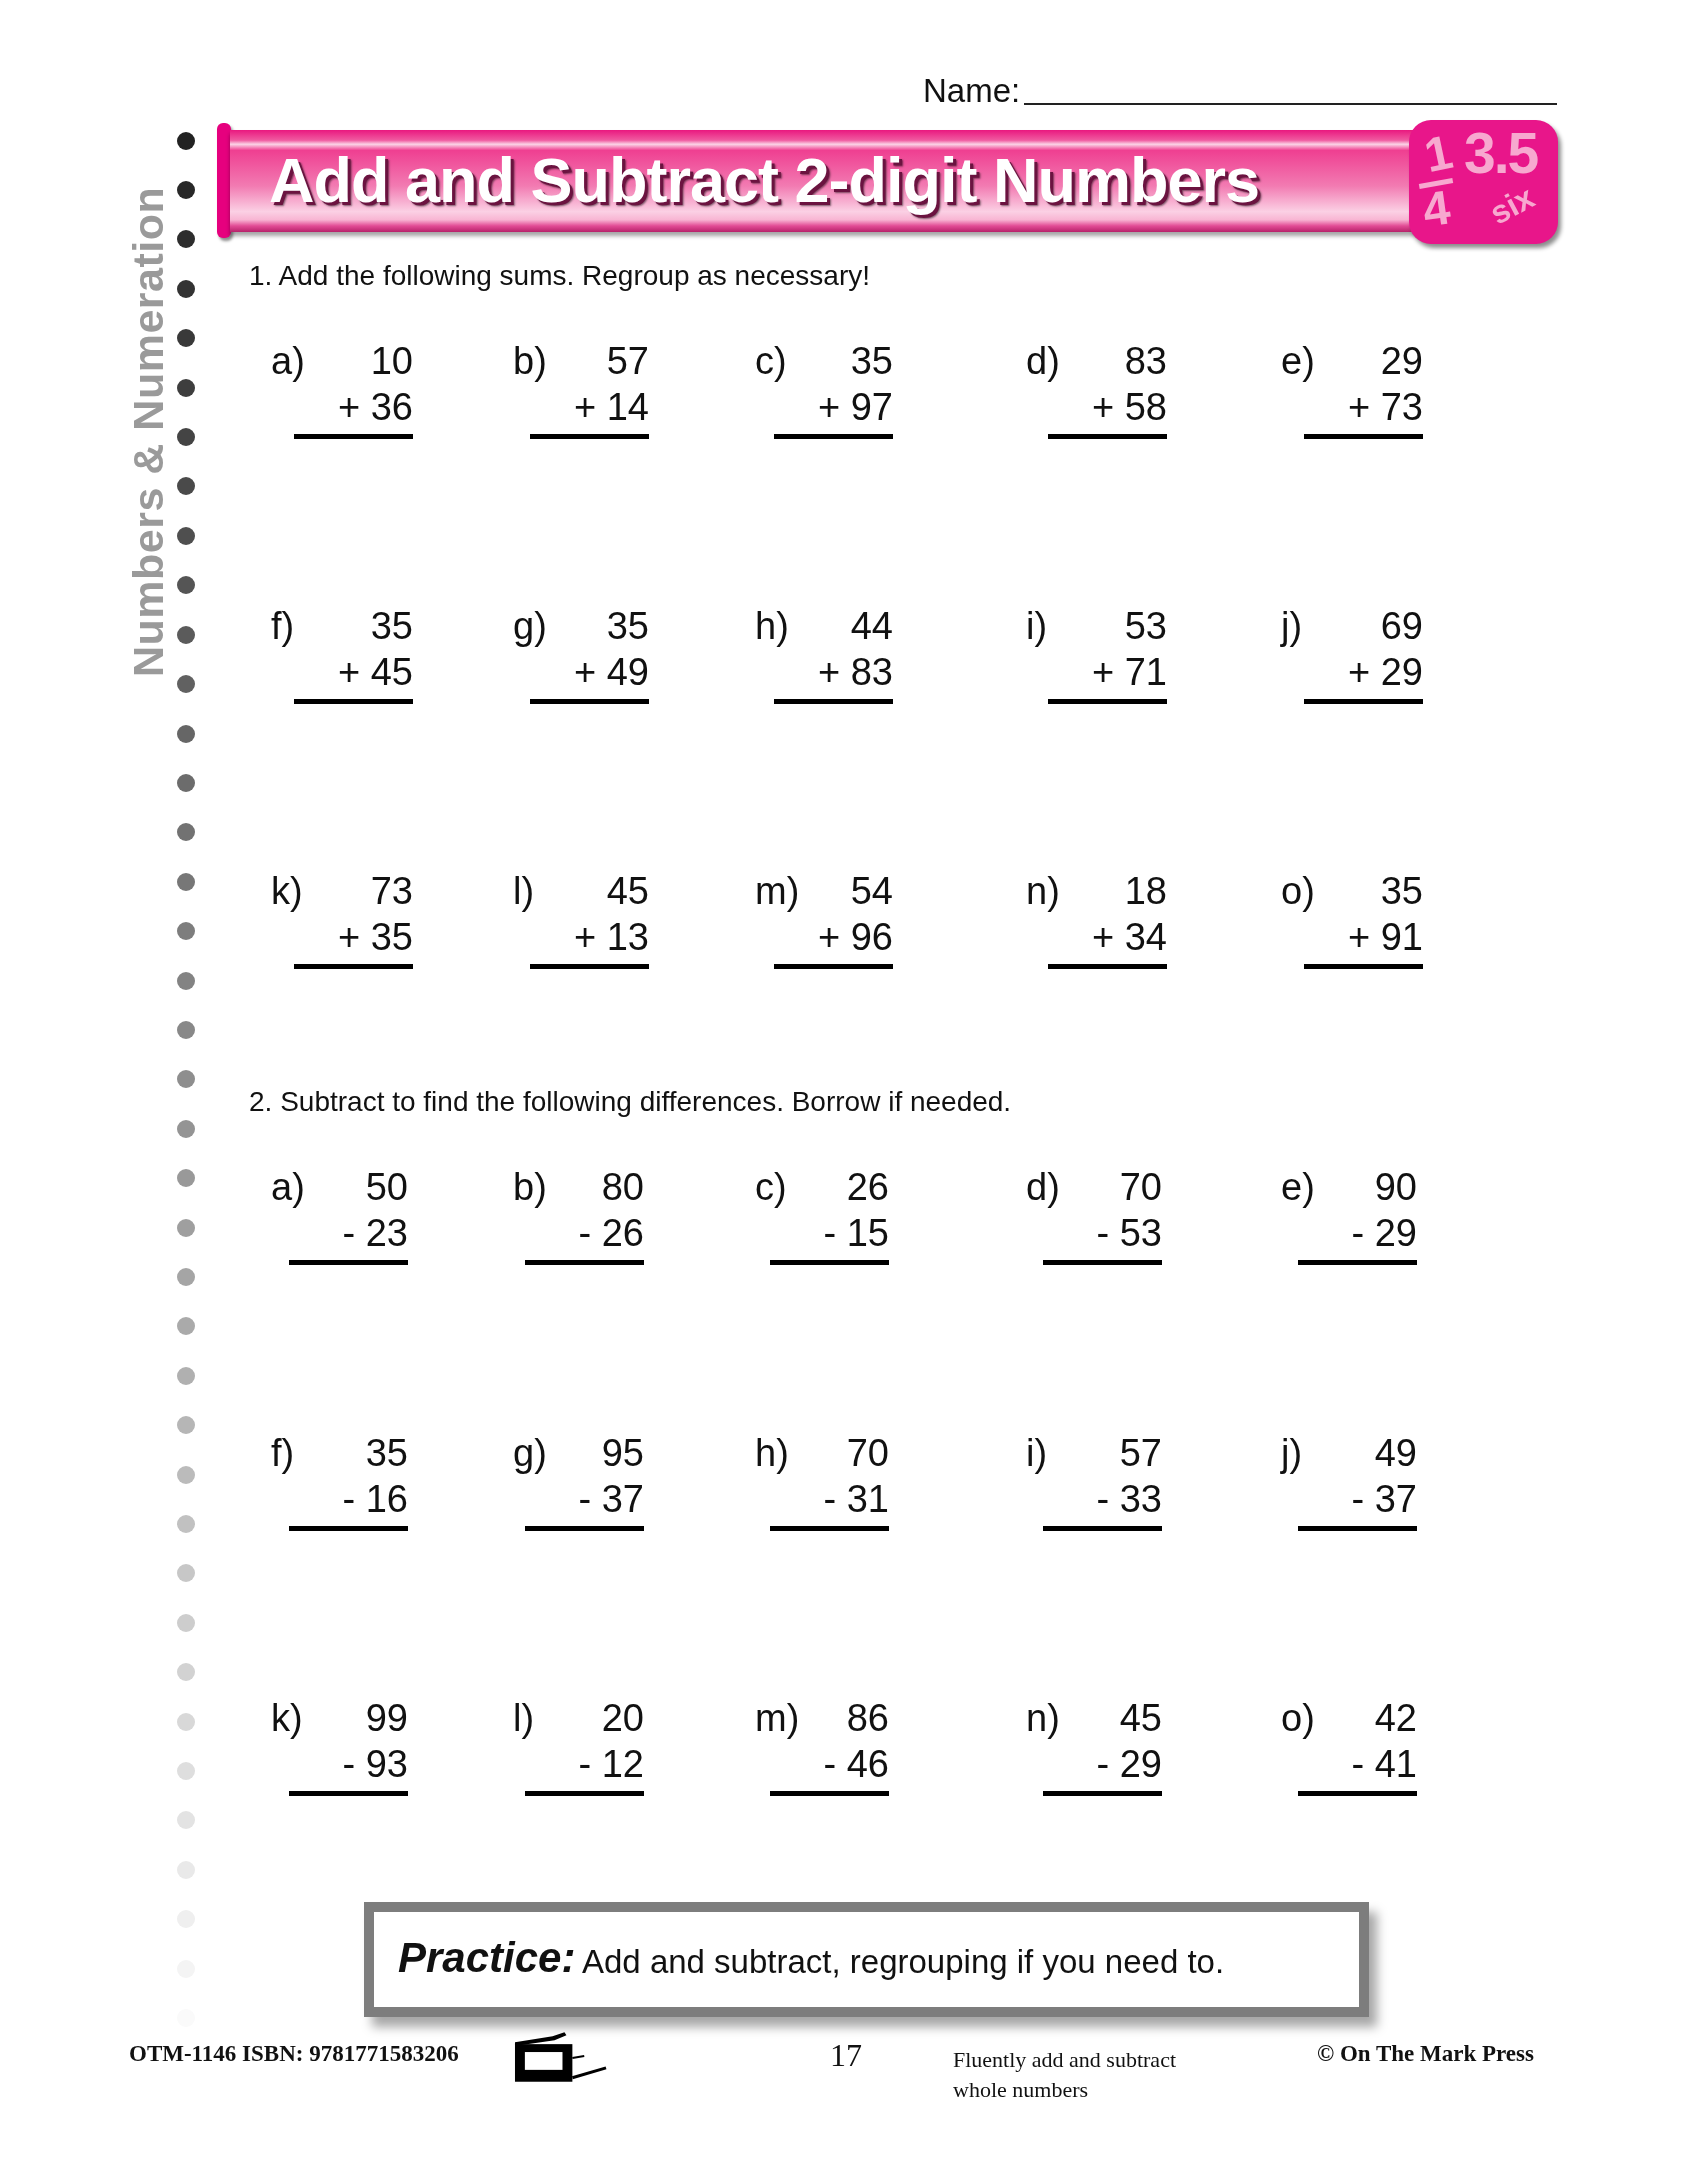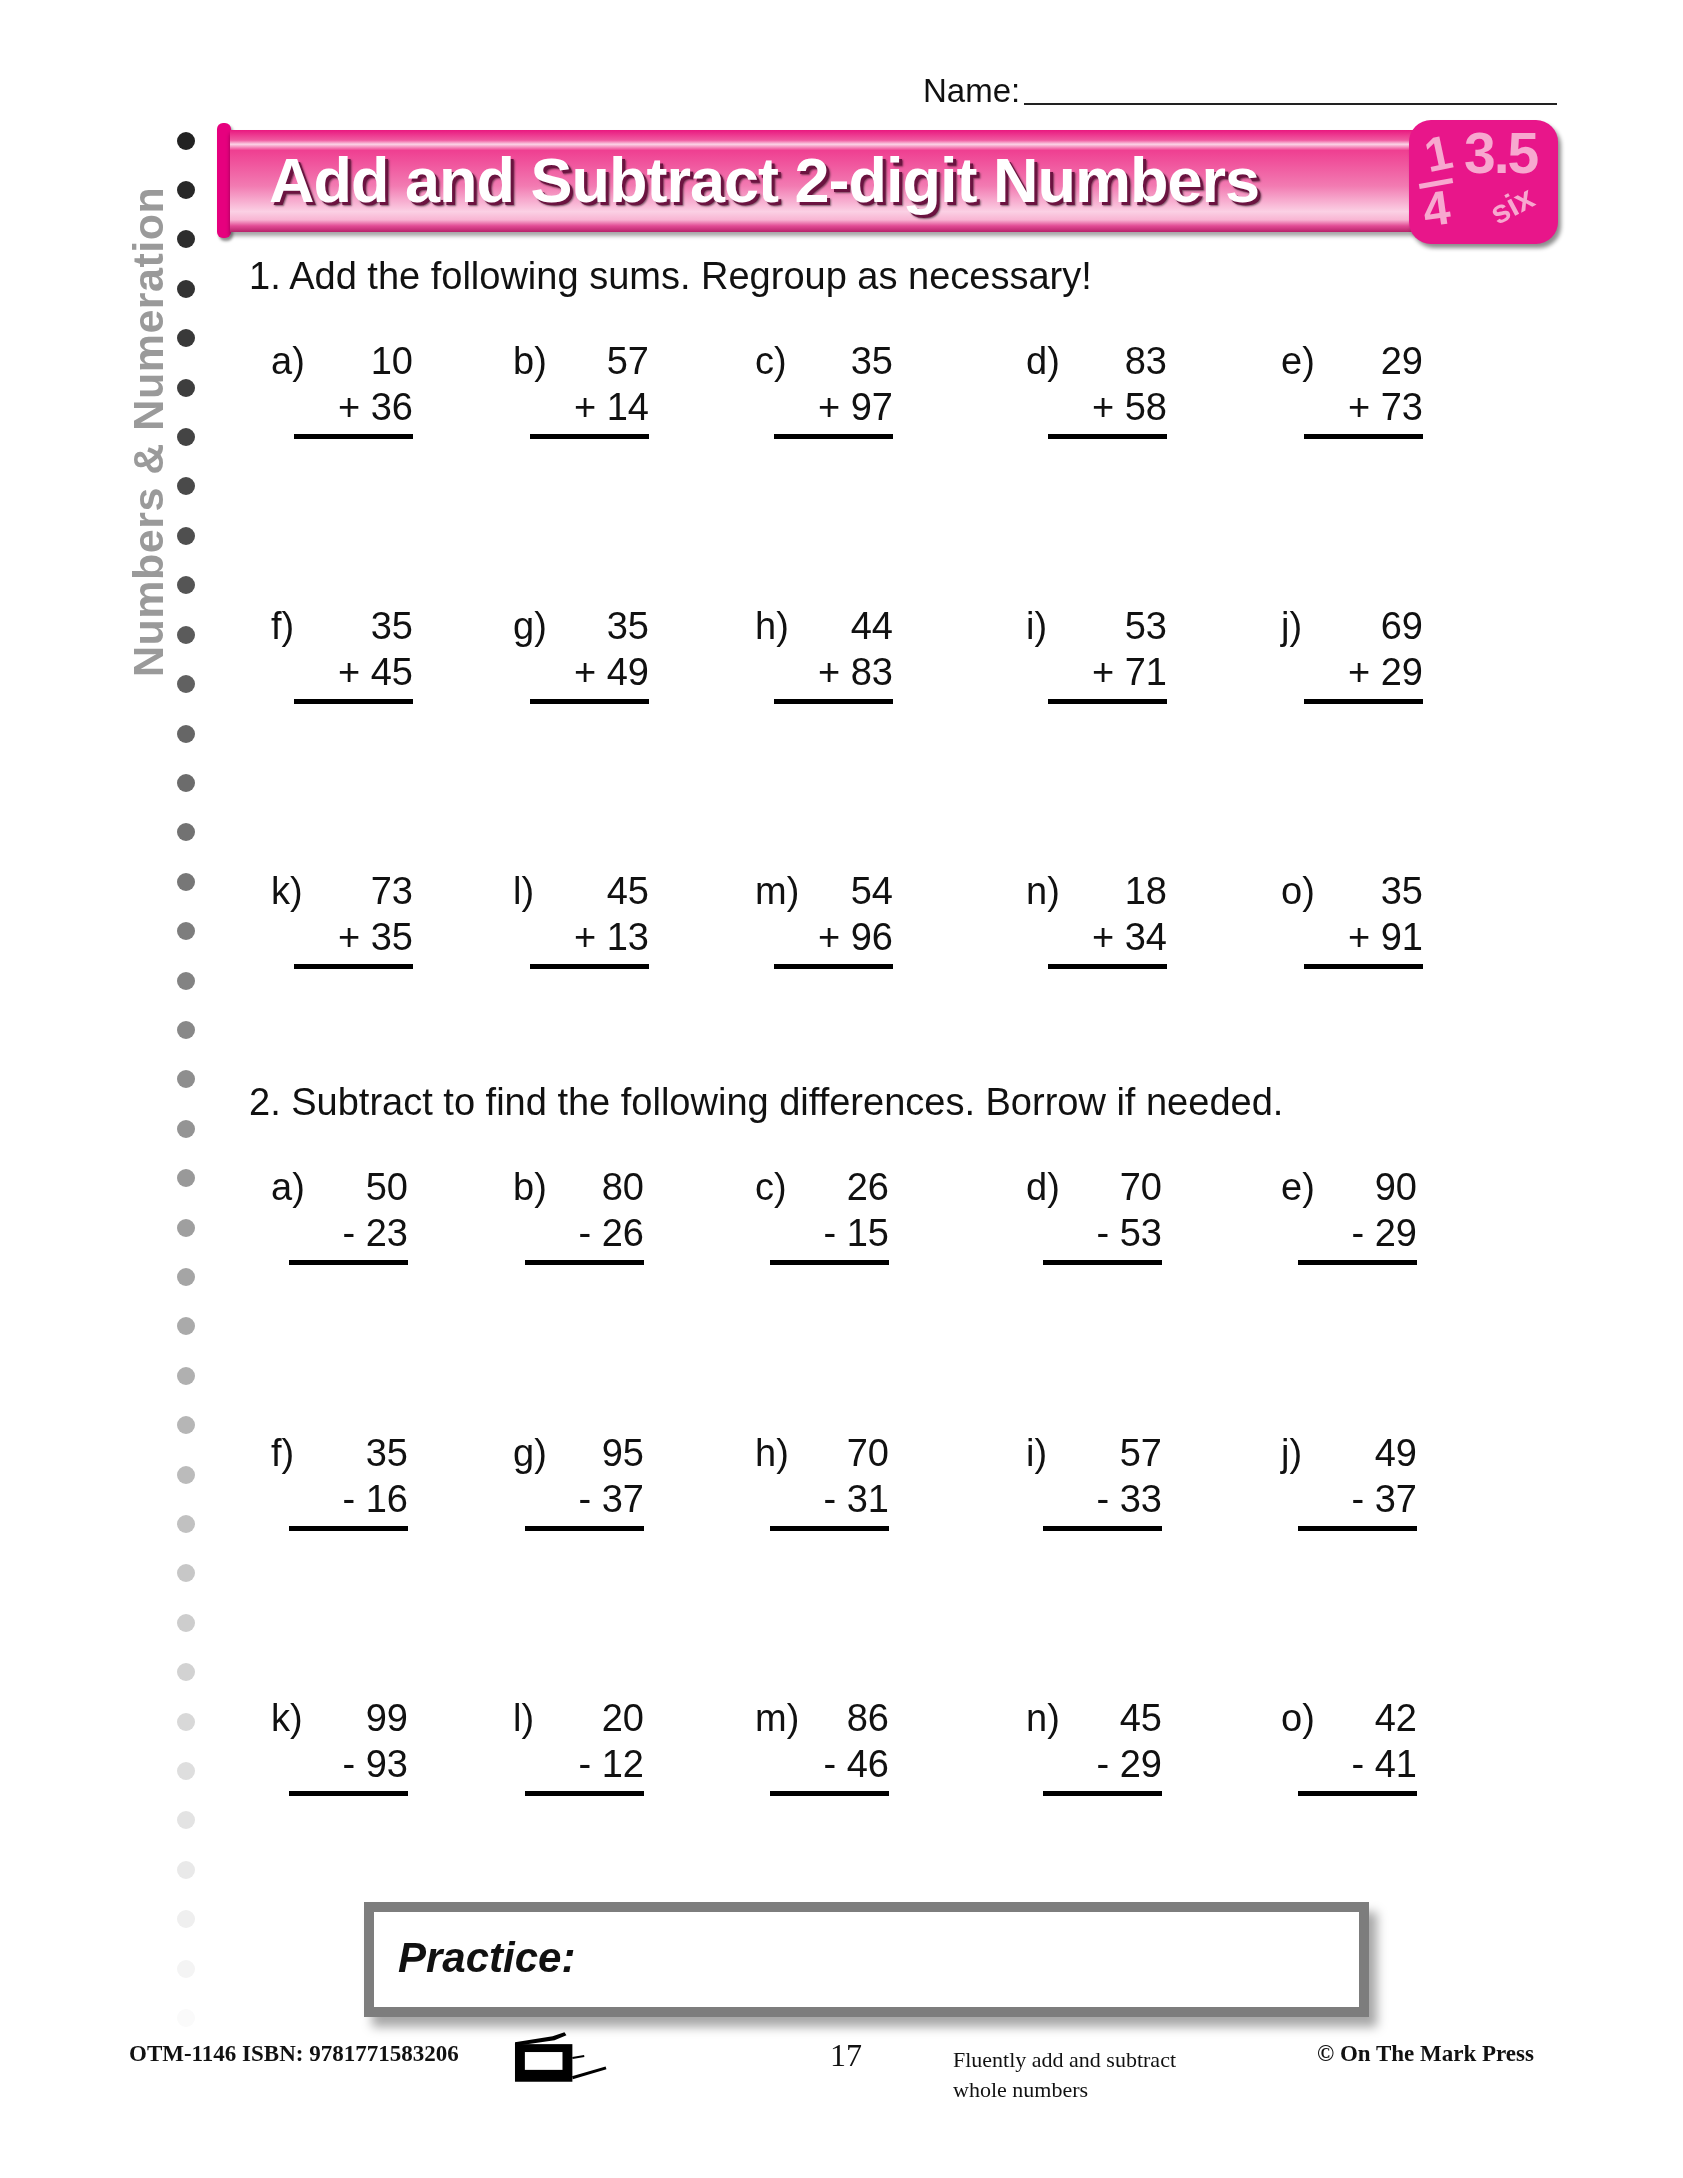--- a/index.html
+++ b/index.html
@@ -30,21 +30,21 @@
   .badge { left: 1409px; top: 120px; width: 149px; height: 124px; border-radius: 22px;
            background: #e8168a; box-shadow: 3px 4px 4px rgba(0,0,0,0.45); overflow: hidden; }
   .badge span { position: absolute; color: #f7a8cf; font-weight: bold; }
   .badge .one { left: 16px; top: 6px; font-size: 48px; transform: rotate(-12deg); }
   .badge .bar { left: 10px; top: 61px; width: 34px; height: 5px; background: #f7a8cf; transform: rotate(-10deg); }
   .badge .four { left: 14px; top: 61px; font-size: 48px; transform: rotate(-8deg); }
   .badge .three { left: 55px; top: 0px; font-size: 57px; letter-spacing: -2px; }
   .badge .six { left: 81px; top: 67px; font-size: 32px; transform: rotate(-28deg); }
 
   
-  .section-heading { left: 249px; font-size: 38px; line-height: 36px; color: #111; white-space: nowrap; }
+  .section-heading { left: 249px; font-size: 28px; line-height: 36px; color: #111; white-space: nowrap; }
 
   
   .problem { position: absolute; width: 188px; height: 99px; }
   .problem .letter { position: absolute; left: 0; top: 0; font-size: 38px; line-height: 44px; }
   .problem .top { position: absolute; right: 0; width: 79px; text-align: right; top: 0; font-size: 38px; line-height: 44px; }
   .problem .bottom { position: absolute; right: 0; width: 109px; text-align: right; top: 46px; font-size: 38px; line-height: 44px; white-space: pre; }
   .problem .rule { position: absolute; height: 5px; background: #000; width: 119px; top: 95px; }
 
   
   .practice { left: 364px; top: 1902px; width: 985px; height: 95px;
@@ -302,20 +302,21 @@
     <div class="problem" style="left: 1281px; top: 1696px; width: 136px;">
       <span class="letter">o)</span>
       <span class="top">42</span>
       <span class="bottom">- 41</span>
       <div class="rule" style="left:17px"></div>
     </div>
   </div>
 
 <div class="abs practice">
   <span class="practice-label">Practice:</span>
+  <span class="practice-text">Add and subtract, regrouping if you need to.</span>
 </div>
 
 <div class="abs footer f-code">OTM-1146  ISBN: 9781771583206</div>
 <svg class="abs copier" viewBox="0 0 96 50">
   <polygon points="2,10 40,4 52,0 54,3 42,8 2,14" fill="#000"></polygon>
   <rect x="2" y="12" width="58" height="38" fill="#000"></rect>
   <rect x="12" y="20" width="38" height="18" fill="#fff"></rect>
   <line x1="60" y1="46" x2="94" y2="36" stroke="#000" stroke-width="3"></line>
   <line x1="60" y1="26" x2="72" y2="24" stroke="#000" stroke-width="2"></line>
 </svg>

